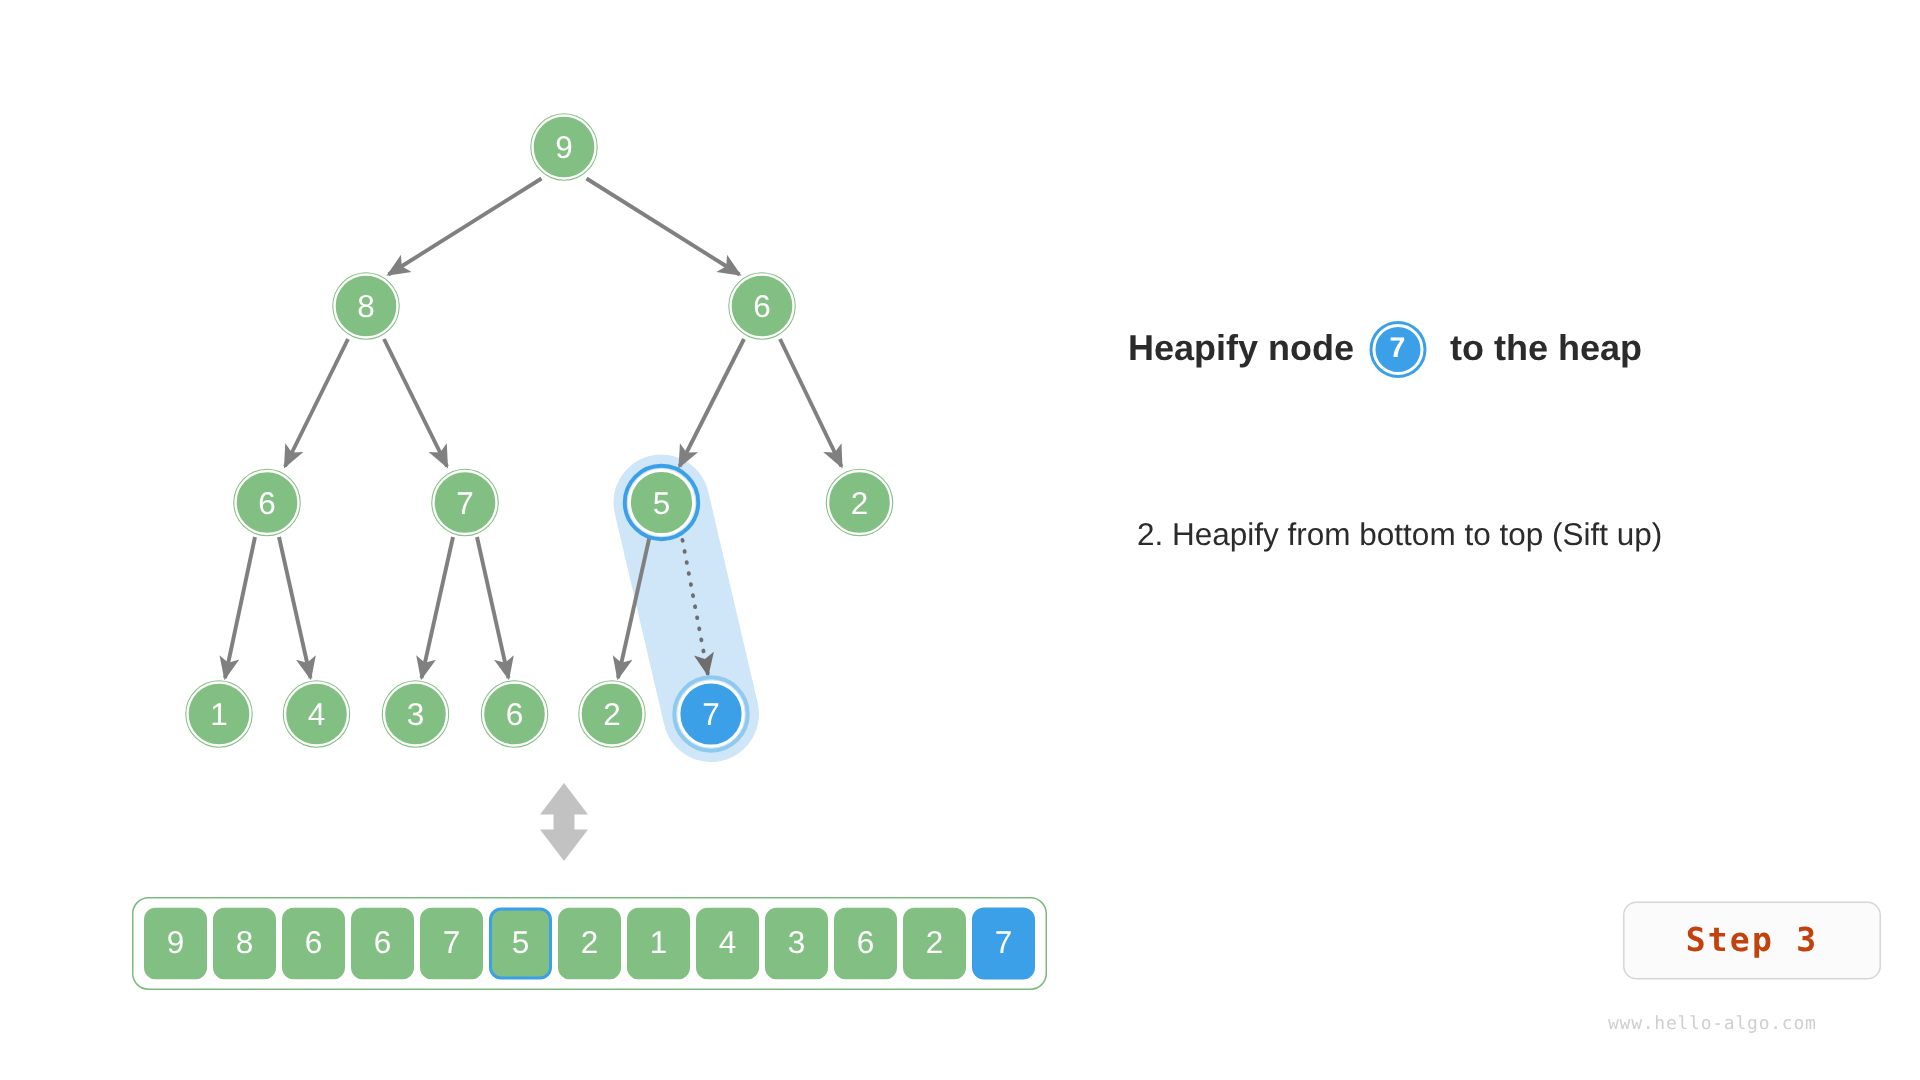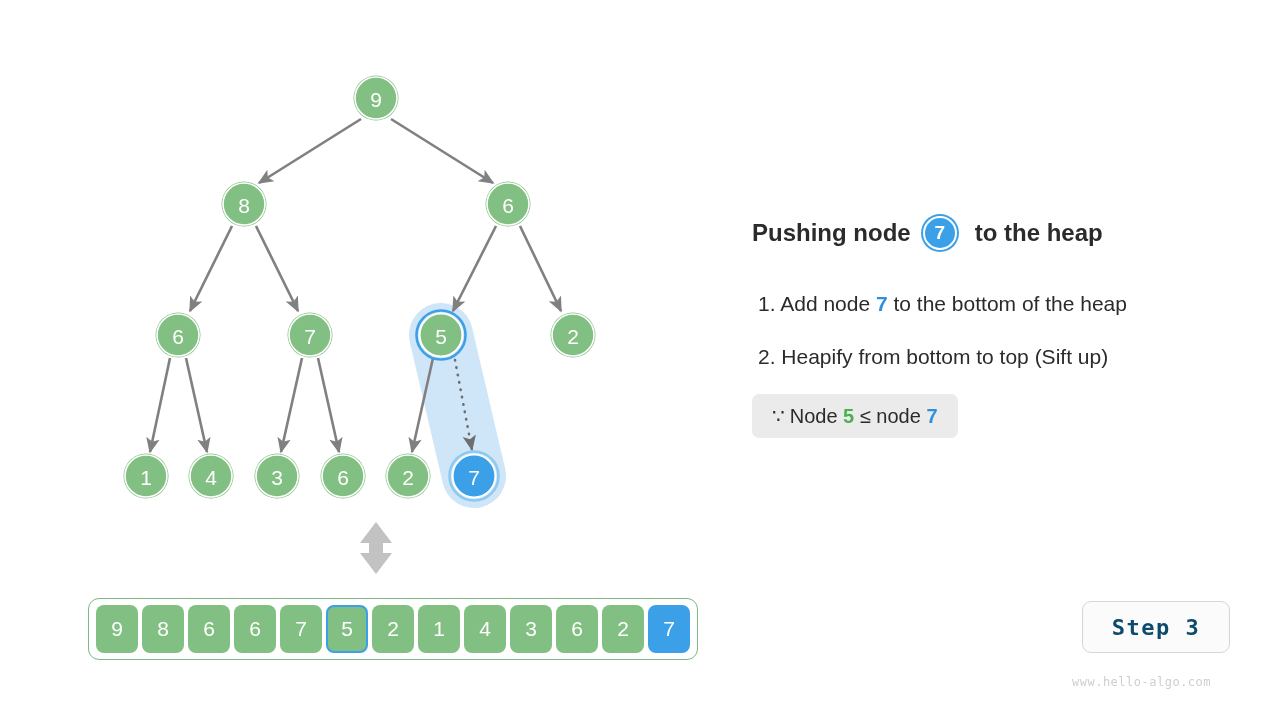--- a/index.html
+++ b/index.html
@@ -139,27 +139,27 @@
     white-space: nowrap;
     display: inline-block;
   }
   #hint .because { margin-right: 5px; }
 
   
   #step-badge {
     position: absolute;
     left: 1082px;
     top: 601px;
-    width: 148px;
+    width: 172px;
     height: 52px;
     box-sizing: border-box;
     border: 1.4px solid #d6d6d6;
     border-radius: 9px;
     background: #fbfbfb;
-    color: #0c4a6e;
+    color: #c2410c;
     font-family: "DejaVu Sans Mono", monospace;
     font-size: 22px;
     font-weight: bold;
     letter-spacing: 1.5px;
     display: flex;
     align-items: center;
     justify-content: center;
   }
   #footer {
     position: absolute;
@@ -308,32 +308,26 @@
     <div class="cell">3</div>
     <div class="cell">6</div>
     <div class="cell">2</div>
     <div class="cell filled">7</div>
   </div>
 </div>
 
 <div id="panel">
 
   <div id="title">
-    <span class="t-pre">Pushing node</span>
+    <span class="t-pre">Heapify node</span>
     <span class="badge-node">7</span>
     <span class="t-post">to the heap</span>
   </div>
 
-  <div id="step1" class="step-line">
-    <span>1. Add node </span><span class="num-blue">7</span><span> to the bottom of the heap</span>
-  </div>
 
   <div id="step2" class="step-line">
     <span>2. Heapify from bottom to top (Sift up)</span>
   </div>
 
-  <div id="hint">
-    <span class="because">∵</span><span>Node </span><span class="num-green">5</span><span> ≤ </span><span>node </span><span class="num-blue">7</span>
-  </div>
 </div>
 
 <div id="step-badge">Step 3</div>
 <div id="footer">www.hello-algo.com</div>
 
 </body></html>

